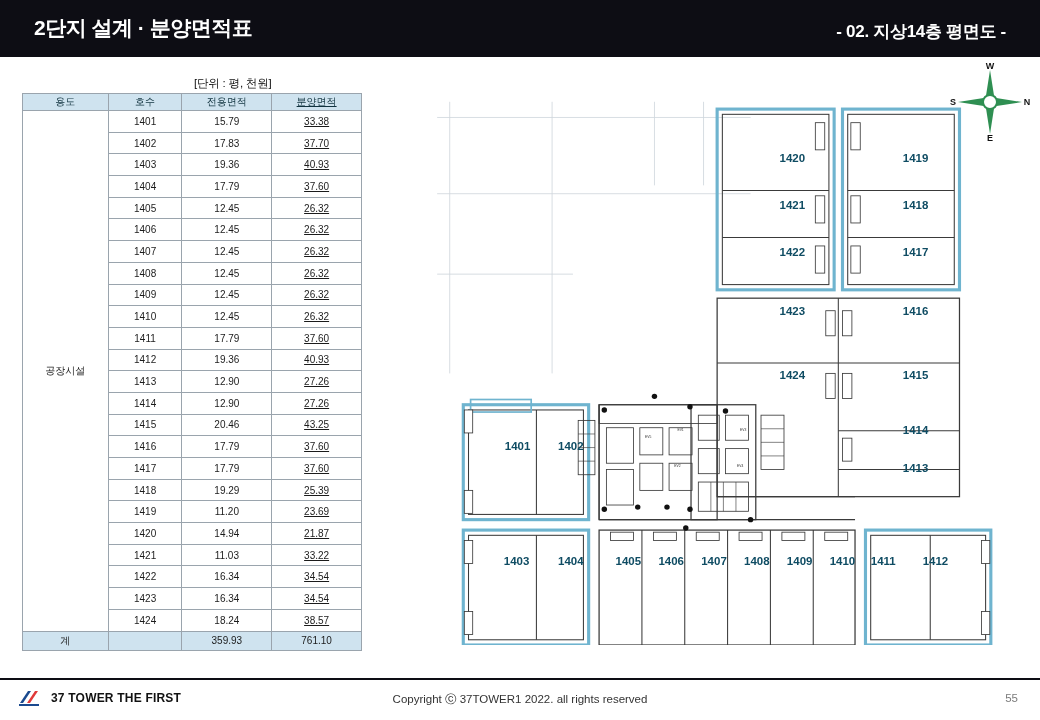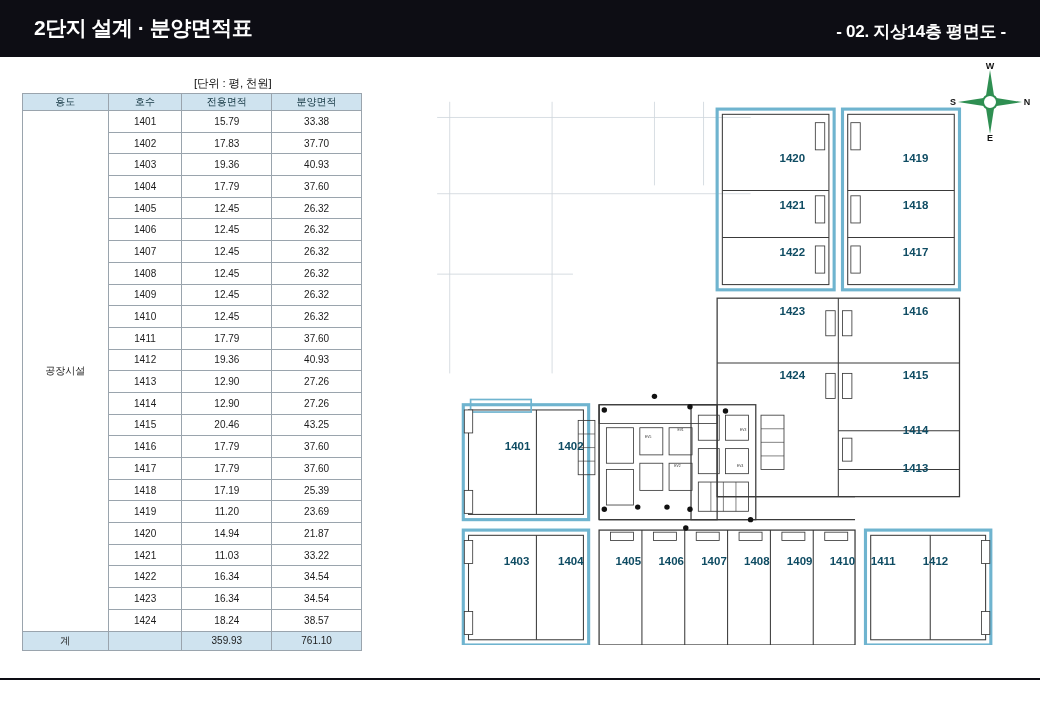--- a/index.html
+++ b/index.html
@@ -57,21 +57,21 @@
     color: #11333f;
     height: 17px;
   }
   table.area-table tfoot td {
     background: #cfe3ef;
     height: 19px;
   }
   .col-use { width: 86px; margin-top: 30px; }
   .col-no  { width: 74px; }
   .col-ex  { width: 90px; }
-  .col-sup { width: 90px; }
+  .col-sup { width: 90px; text-decoration: underline; }
 
   
   .plan {
     position: absolute; left: 400px; top: 60px; width: 628px; height: 585px;
   }
   .plan svg { display: block; }
 
   
   .compass {
     position: absolute; left: 950px; top: 62px; width: 80px; height: 80px;
@@ -210,21 +210,21 @@
           <td class="col-ex">17.79</td>
           <td class="col-sup">37.60</td>
         </tr>
         <tr>
           <td class="col-no">1417</td>
           <td class="col-ex">17.79</td>
           <td class="col-sup">37.60</td>
         </tr>
         <tr>
           <td class="col-no">1418</td>
-          <td class="col-ex">17.19</td>
+          <td class="col-ex">19.29</td>
           <td class="col-sup">25.39</td>
         </tr>
         <tr>
           <td class="col-no">1419</td>
           <td class="col-ex">11.20</td>
           <td class="col-sup">23.69</td>
         </tr>
         <tr>
           <td class="col-no">1420</td>
           <td class="col-ex">14.94</td>
@@ -438,14 +438,26 @@
           <text x="253" y="355" text-anchor="middle" class="micro">EV1</text>
           <text x="250" y="390" text-anchor="middle" class="micro">EV2</text>
           <text x="313" y="355" text-anchor="middle" class="micro">EV3</text>
           <text x="310" y="390" text-anchor="middle" class="micro">EV4</text>
           <text x="222" y="362" text-anchor="middle" class="micro">EV5</text>
         </g>
     </svg>
   </div>
 
   <div class="footer-rule"></div>
+  <div class="footer">
+    <div class="brand">
+      <svg class="brand-mark" viewBox="0 0 26 18">
+        <polygon points="2,14 10,2 13,2 5,14" fill="#1b4a8f"></polygon>
+        <polygon points="9,14 17,2 20,2 12,14" fill="#e03a3a"></polygon>
+        <rect x="1" y="15" width="20" height="2" fill="#1b4a8f"></rect>
+      </svg>
+      <span class="brand-text">37 TOWER THE FIRST</span>
+    </div>
+    <div class="copyright">Copyright ⓒ 37TOWER1 2022. all rights reserved</div>
+    <div class="pagenum">55</div>
+  </div>
 
 </div>
 
 </body></html>

